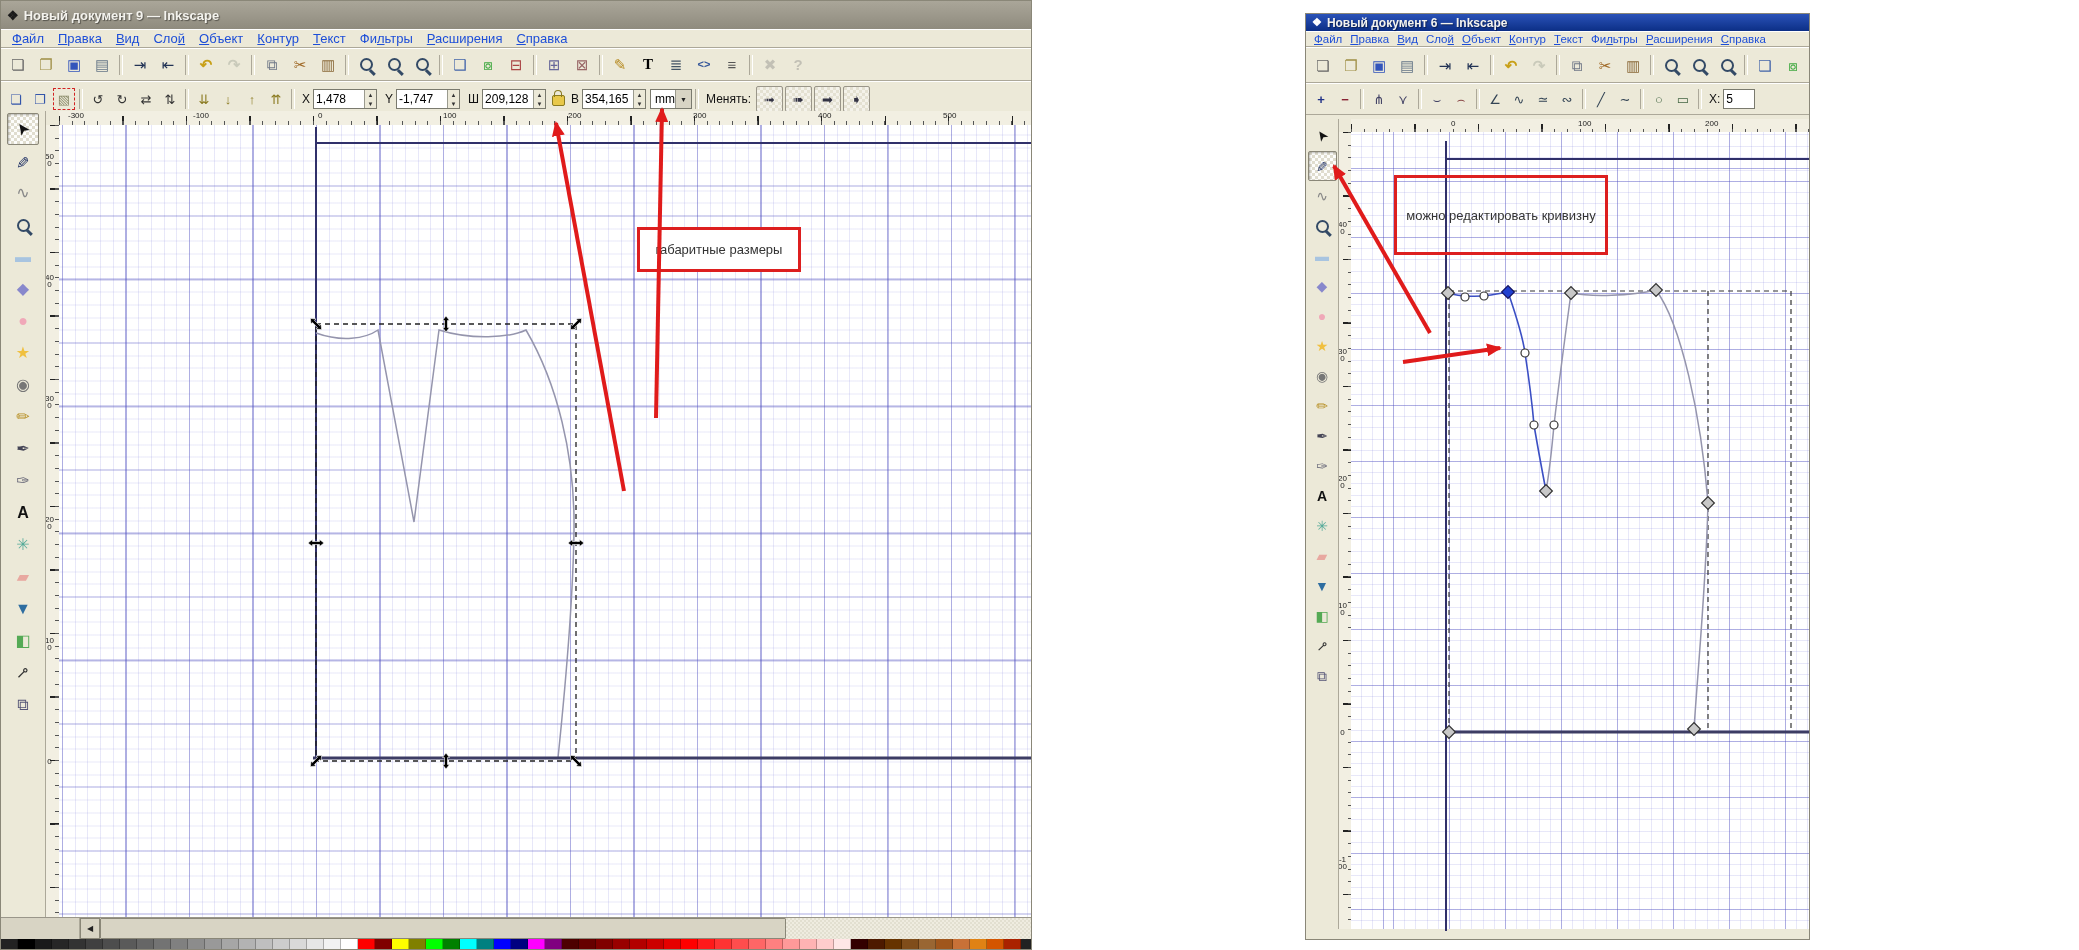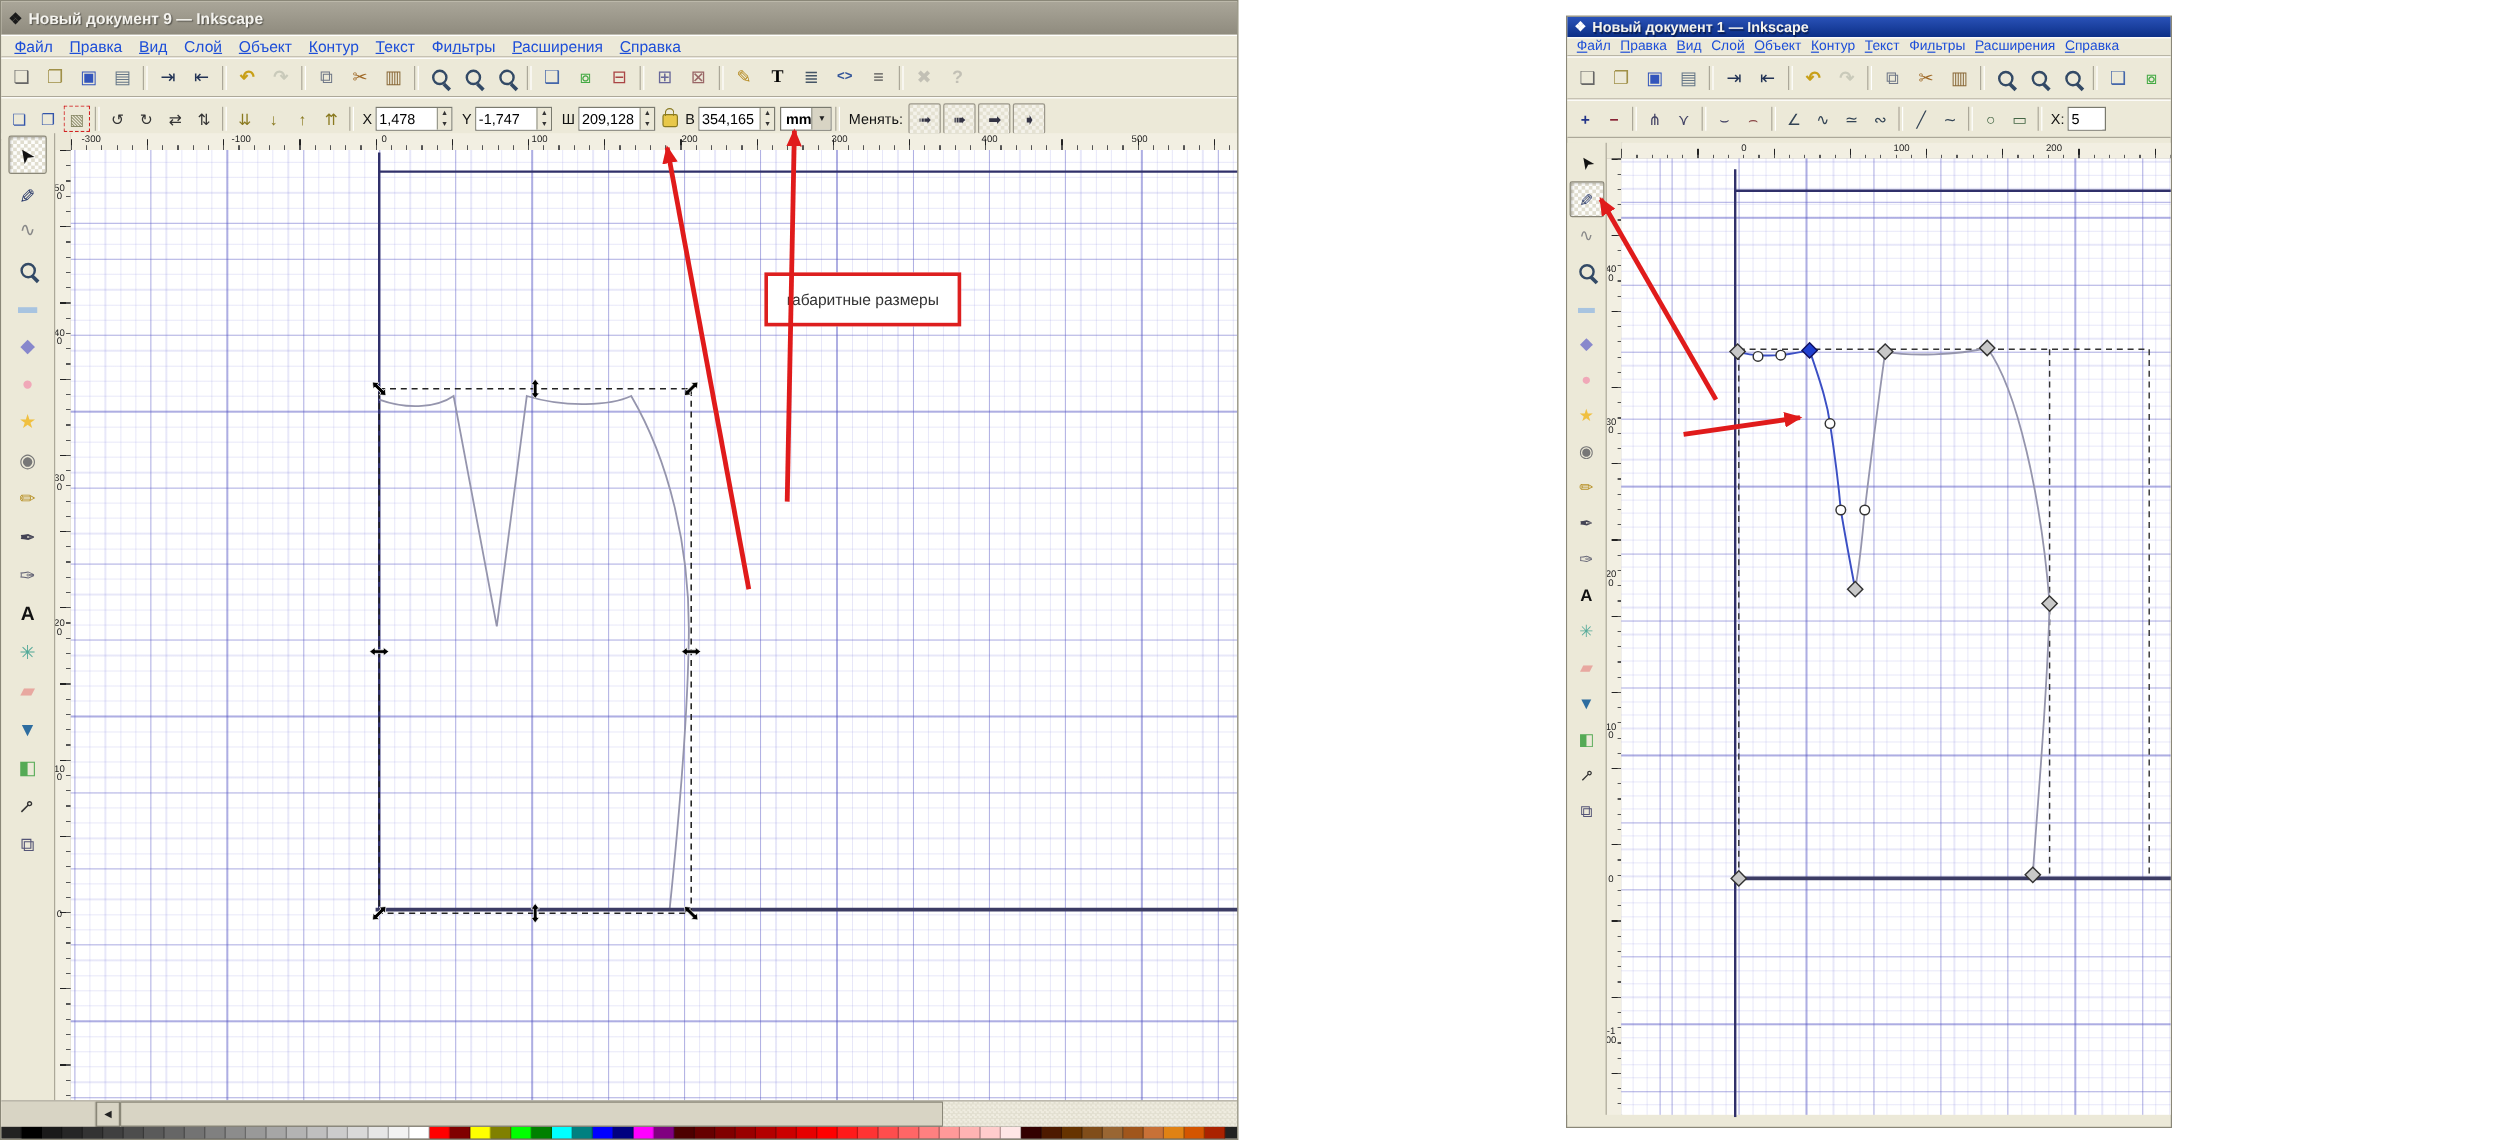--- a/index.html
+++ b/index.html
@@ -24,21 +24,21 @@
   .small .tbtn{width:22px;height:22px;}
   .small .tbtn .glyph{font-size:13px;}
   .mag-icon .glyph{position:relative;width:9px;height:9px;border:2px solid #334a66;border-radius:50%;font-size:0;}
   .mag-icon .glyph::after{content:"";position:absolute;right:-5px;bottom:-4px;width:7px;height:2.5px;background:#334a66;transform:rotate(45deg);}
   
   .fieldwrap{display:inline-flex;align-items:center;gap:3px;margin:0 4px;flex:0 0 auto;font-size:12px;color:#111;}
   .spinfield{display:inline-flex;border:1px solid #7a7a6e;background:#fff;height:18px;align-items:stretch;}
   .spinfield input{border:none;outline:none;width:46px;font-size:12px;font-family:"Liberation Sans",sans-serif;padding:0 2px;background:#fff;color:#000;}
   .spin{display:flex;flex-direction:column;width:11px;border-left:1px solid #9a9a8e;background:#ece9d8;}
   .spin span{flex:1;font-size:6px;line-height:1;display:flex;align-items:center;justify-content:center;color:#333;}
-  .dropdown{display:inline-flex;align-items:center;border:1px solid #7a7a6e;background:#fff;height:18px;font-size:12px;padding-left:4px;font-weight:bold;}
+  .dropdown{display:inline-flex;align-items:center;border:1px solid #7a7a6e;background:#fff;height:18px;font-size:12px;padding-left:4px;}
   .dropdown .dbtn{width:15px;height:100%;background:#d8d4c4;border-left:1px solid #9a9a8e;display:flex;align-items:center;justify-content:center;font-size:7px;color:#222;}
   .lock{position:relative;width:11px;height:9px;background:#e8c84a;border:1px solid #8a7a20;border-radius:2px;margin:3px 2px 0 2px;flex:0 0 auto;}
   .lock::before{content:"";position:absolute;top:-6px;left:1px;width:6px;height:6px;border:1.5px solid #8a7a20;border-bottom:none;border-radius:4px 4px 0 0;}
   .toggle{display:inline-flex;align-items:center;justify-content:center;width:25px;height:24px;border:1px solid #9a968a;border-radius:2px;background:repeating-conic-gradient(#f4f2ea 0 25%,#e4e1d2 0 50%) 0 0/6px 6px;margin:0 1px;flex:0 0 auto;}
   
   .toolbox{position:absolute;background:#ece9d8;border-right:1px solid #aca899;display:flex;flex-direction:column;align-items:center;padding-top:2px;}
   .tool{display:flex;align-items:center;justify-content:center;width:30px;height:30px;border:1px solid transparent;border-radius:2px;flex:0 0 auto;}
   .tool .glyph{font-size:16px;line-height:1;display:inline-block;}
   .tool.active{background:repeating-conic-gradient(#fdfdfb 0 25%,#e0ddcf 0 50%) 0 0/6px 6px;border:1px solid #8a8778;box-shadow:inset 1px 1px 2px rgba(0,0,0,.25);}
   .toolbox.narrow .tool{width:27px;height:28px;}
@@ -560,21 +560,21 @@
         <span class="swatch" style="background: rgb(200, 113, 55);"></span>
         <span class="swatch" style="background: rgb(224, 130, 20);"></span>
         <span class="swatch" style="background: rgb(212, 85, 0);"></span>
         <span class="swatch" style="background: rgb(170, 34, 0);"></span>
       </div>
   </div>
 
   <div class="window" style="left:1305px;top:13px;width:505px;height:927px;">
     <div class="titlebar blue">
       <span class="win-icon">❖</span>
-      <span>Новый документ 1 — Inkscape</span>
+      <span>Новый документ 6 — Inkscape</span>
     </div>
     <div class="menubar tight">
 
         <span class="menu-item"><span></span><span class="acc">Ф</span><span>айл</span></span>
 
         <span class="menu-item"><span></span><span class="acc">П</span><span>равка</span></span>
 
         <span class="menu-item"><span></span><span class="acc">В</span><span>ид</span></span>
 
         <span class="menu-item"><span>Сло</span><span class="acc">й</span><span></span></span>
@@ -867,20 +867,21 @@
           <rect x="92.5" y="156.5" width="9" height="9" transform="rotate(45 97 161)"></rect>
           <rect x="215.5" y="156.5" width="9" height="9" transform="rotate(45 220 161)"></rect>
           <rect x="300.5" y="153.5" width="9" height="9" transform="rotate(45 305 158)"></rect>
           <rect x="190.5" y="354.5" width="9" height="9" transform="rotate(45 195 359)"></rect>
           <rect x="352.5" y="366.5" width="9" height="9" transform="rotate(45 357 371)"></rect>
           <rect x="338.5" y="592.5" width="9" height="9" transform="rotate(45 343 597)"></rect>
           <rect x="93.5" y="595.5" width="9" height="9" transform="rotate(45 98 600)"></rect>
         </g>
         <rect x="152.5" y="155.5" width="9" height="9" transform="rotate(45 157 160)" fill="#2040d0" stroke="#101060" stroke-width="1.2"></rect>
       </svg>
+      <div class="annotation" style="left:43px;top:43px;width:214px;height:80px;">можно редактировать кривизну</div>
     </div>
 
     <svg class="overlay" width="505" height="927">
       <defs>
         <marker id="redhead3" markerUnits="userSpaceOnUse" markerWidth="16" markerHeight="13" refX="13" refY="6.5" orient="auto">
           <path d="M0,0 L15,6.5 L0,13 Z" fill="#e01b1b"></path>
         </marker>
       </defs>
       <line x1="124" y1="319" x2="28" y2="152" stroke="#e01b1b" stroke-width="4" marker-end="url(#redhead3)"></line>
       <line x1="97" y1="348" x2="194" y2="334" stroke="#e01b1b" stroke-width="4" marker-end="url(#redhead3)"></line>

